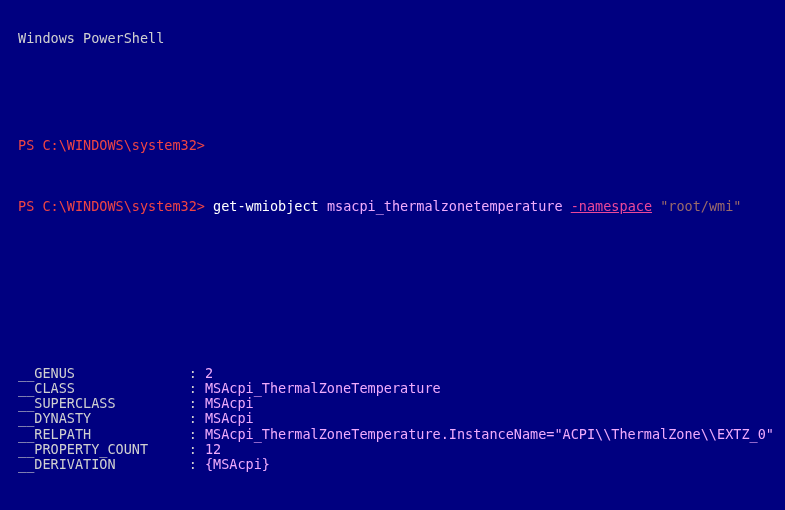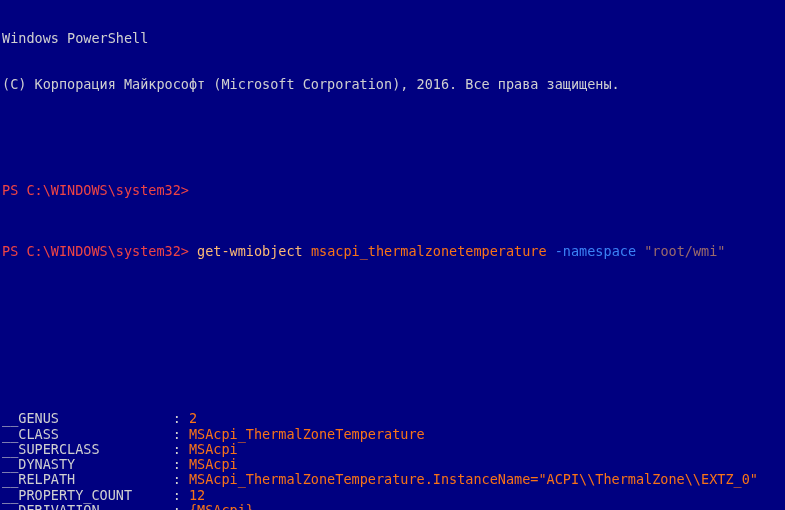--- a/index.html
+++ b/index.html
@@ -11,39 +11,38 @@
     font-family: Consolas, "Lucida Console", monospace;
     font-size: 13.5px;
     line-height: 15.2px;
     color: #d0d0d0;
     overflow: hidden;
   }
   .terminal {
     position: relative;
     width: 785px;
     height: 510px;
-    padding: 1px 2px;
+    padding: 1px 18px;
     box-sizing: border-box;
     white-space: pre;
   }
   .row { display: block; }
   .prompt-path { color: #ef4444; }
-  .cmd-yellow  { color: #fdba74; }
-  .cmd-gray    { color: #3b82f6; }
+  .cmd-yellow  { color: #ffffff; }
+  .cmd-gray    { color: #ec4899; text-decoration: underline; }
   .cmd-lit     { color: #9a6a6a; }
   .prop-name   { color: #d0d0d0; margin-top: 37px; }
   .sep         { color: #d0d0d0; }
-  .val         { color: #f97316; }
+  .val         { color: #f0abfc; }
 </style>
 </head>
 <body>
 
 <div class="terminal">
   <span class="row">Windows PowerShell</span>
-  <span class="row">(C) Корпорация Майкрософт (Microsoft Corporation), 2016. Все права защищены.</span>
   <span class="row"> </span>
 
   <span class="row"><span class="prompt-path">PS C:\WINDOWS\system32&gt;</span></span>
 
   <span class="row"><span class="prompt-path">PS C:\WINDOWS\system32&gt;</span> <span class="cmd-yellow">get-wmiobject</span> <span class="val">msacpi_thermalzonetemperature</span> <span class="cmd-gray">-namespace</span> <span class="cmd-lit">"root/wmi"</span></span>
 
   <span class="row"> </span>
   <span class="row"> </span>
 
   <div id="output1"><span class="row"><span class="prop-name">__GENUS             </span><span class="sep"> : </span><span class="val">2</span></span><span class="row"><span class="prop-name">__CLASS             </span><span class="sep"> : </span><span class="val">MSAcpi_ThermalZoneTemperature</span></span><span class="row"><span class="prop-name">__SUPERCLASS        </span><span class="sep"> : </span><span class="val">MSAcpi</span></span><span class="row"><span class="prop-name">__DYNASTY           </span><span class="sep"> : </span><span class="val">MSAcpi</span></span><span class="row"><span class="prop-name">__RELPATH           </span><span class="sep"> : </span><span class="val">MSAcpi_ThermalZoneTemperature.InstanceName="ACPI\\ThermalZone\\EXTZ_0"</span></span><span class="row"><span class="prop-name">__PROPERTY_COUNT    </span><span class="sep"> : </span><span class="val">12</span></span><span class="row"><span class="prop-name">__DERIVATION        </span><span class="sep"> : </span><span class="val">{MSAcpi}</span></span></div>

